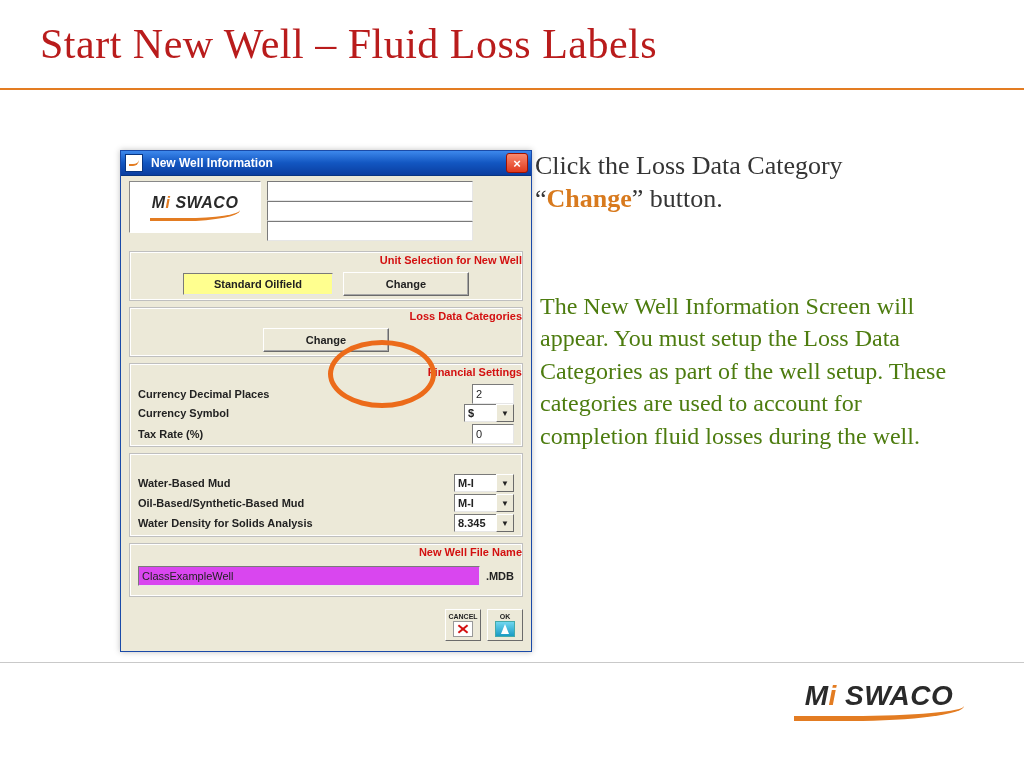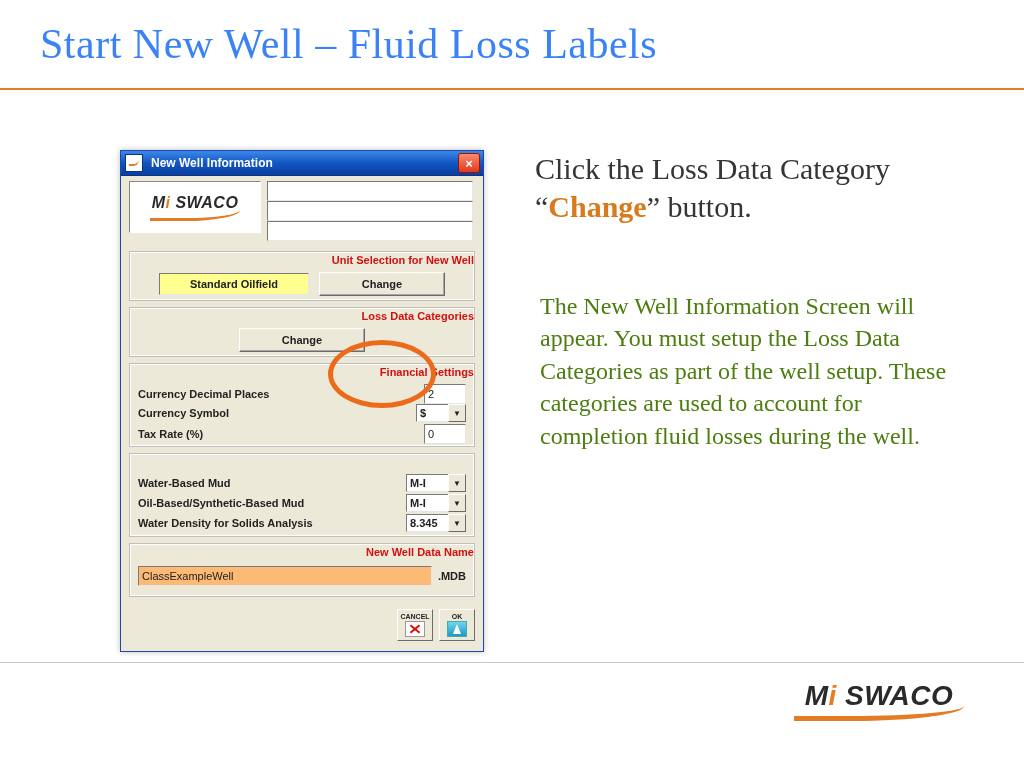--- a/index.html
+++ b/index.html
@@ -16,21 +16,21 @@
     position: relative;
     width: 1024px;
     height: 768px;
   }
   .title {
     position: absolute;
     left: 40px;
     top: 20px;
     font-family: Georgia, "Times New Roman", serif;
     font-size: 42px;
-    color: #3b82f6;
+    color: #b91c1c;
     letter-spacing: 0.5px;
   }
   .hr-orange {
     position: absolute;
     left: 0;
     top: 88px;
     width: 1024px;
     height: 2px;
     background: #e37c22;
   }
@@ -43,21 +43,21 @@
     background: #c9c9c9;
   }
 
   
   .para1 {
     position: absolute;
     left: 535px;
     top: 150px;
     width: 420px;
     font-family: Georgia, "Times New Roman", serif;
-    font-size: 30px;
+    font-size: 26px;
     line-height: 1.25;
     color: #353535;
   }
   .para1 .emph { color: #d87a1e; font-weight: bold; }
   .para2 {
     position: absolute;
     left: 540px;
     top: 290px;
     width: 430px;
     font-family: Georgia, "Times New Roman", serif;
@@ -69,20 +69,21 @@
   
   .window {
     position: absolute;
     left: 120px;
     top: 150px;
     width: 362px;
     height: 500px;
     background: #ece9d8;
     border: 1px solid #1a4aa8;
     box-shadow: 0 0 6px rgba(0,0,0,.25);
+    padding-left: 48px;
   }
   .titlebar {
     position: absolute;
     left: 0; top: 0; right: 0;
     height: 24px;
     background: linear-gradient(to bottom, #3d88ec 0%, #1256c1 50%, #0b3ea0 100%);
     border-bottom: 1px solid #083581;
     color: #fff;
     font-family: "Tahoma", sans-serif;
     font-size: 12px;
@@ -262,21 +263,21 @@
     font-size:8px;color:#222;
   }
 
   .file-row {
     position: absolute;
     left: 8px; top: 22px; right: 8px;
     display:flex; align-items:center; gap:6px;
   }
   .file-input {
     flex:1 1 auto; height:18px;
-    background:#fdba74;
+    background:#d946ef;
     border-top:1px solid #7a7a7a;border-left:1px solid #7a7a7a;
     border-right:1px solid #e6e6e6;border-bottom:1px solid #e6e6e6;
     padding:0 3px;
     font-family:Tahoma,sans-serif;font-size:11px;
     display:flex;align-items:center;
   }
   .file-ext{
     font-family:Tahoma,sans-serif;font-size:11px;font-weight:bold;
   }
 
@@ -430,21 +431,21 @@
         <div class="solids-row" style="top:60px">
           <span>Water Density for Solids Analysis</span>
           <span class="combo">
             <span class="ctext">8.345</span>
             <span class="cbtn">▼</span>
           </span>
         </div>
       </div>
 
       <div class="groupbox gb-file">
-        <div class="section-title">New Well Data Name</div>
+        <div class="section-title">New Well File Name</div>
         <div class="file-row">
           <span class="file-input">ClassExampleWell</span>
           <span class="file-ext">.MDB</span>
         </div>
       </div>
 
       <div class="btnrow">
         <div class="img-button">
           <span class="cap">CANCEL</span>
           <span class="cancel-glyph"></span>

